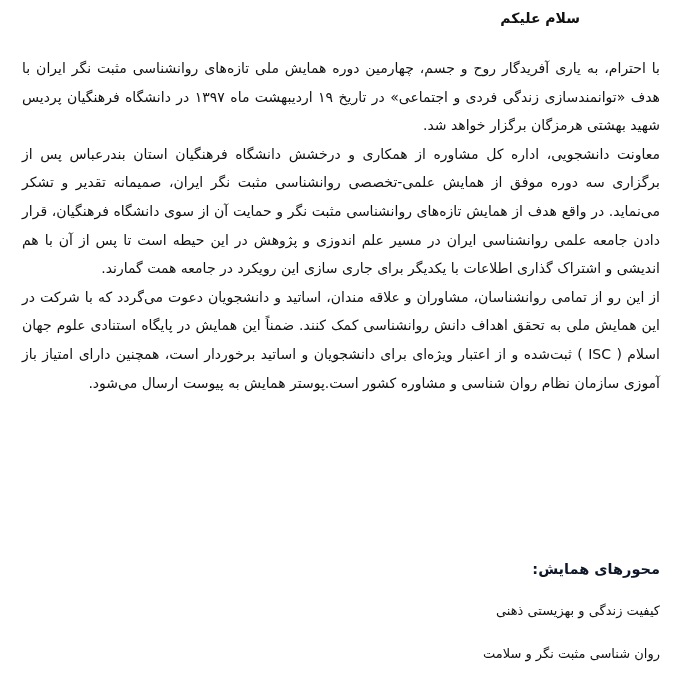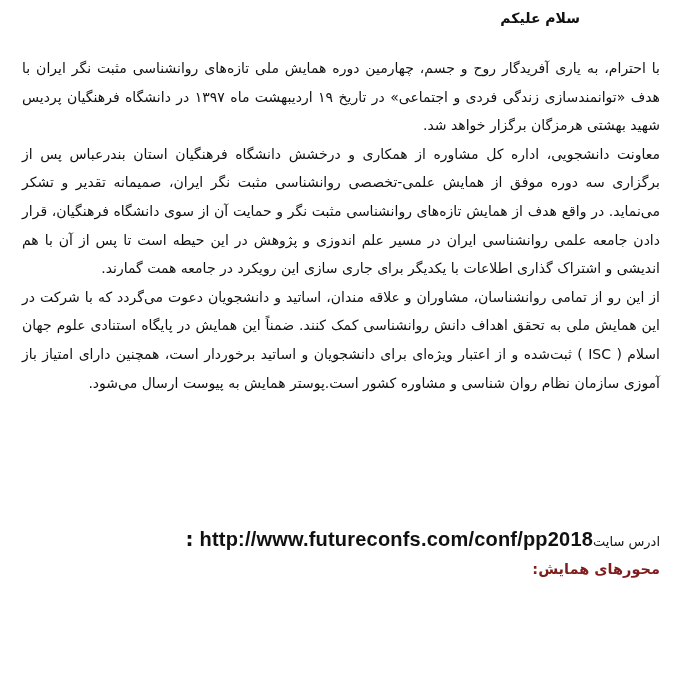--- a/index.html
+++ b/index.html
@@ -66,21 +66,21 @@
       font-weight: bold;
       font-size: 20px;
       margin-right: 6px;
     }
     .axes-title {
       position: absolute;
       right: 22px;
       top: 561px;
       font-size: 14.5px;
       font-weight: bold;
-      color: #7f1d1d;
+      color: #0f172a;
       margin: 0;
     }
     .axes-list {
       position: absolute;
       right: 22px;
       top: 596px;
       margin: 0;
       padding: 0;
       list-style: none;
       font-size: 13px;
@@ -96,22 +96,21 @@
 <div class="page">
 
   <h1 class="greeting">سلام علیکم</h1>
 
   <div class="body-text">
     <p>با احترام، به یاری آفریدگار روح و جسم، چهارمین دوره همایش ملی تازه‌های روانشناسی مثبت نگر ایران با هدف «توانمندسازی زندگی فردی و اجتماعی» در تاریخ ۱۹ اردیبهشت ماه ۱۳۹۷ در دانشگاه فرهنگیان پردیس شهید بهشتی هرمزگان برگزار خواهد شد.</p>
     <p>معاونت دانشجویی، اداره کل مشاوره از همکاری و درخشش دانشگاه فرهنگیان استان بندرعباس پس از برگزاری سه دوره موفق از همایش علمی-تخصصی روانشناسی مثبت نگر ایران، صمیمانه تقدیر و تشکر می‌نماید. در واقع هدف از همایش تازه‌های روانشناسی مثبت نگر و حمایت آن از سوی دانشگاه فرهنگیان، قرار دادن جامعه علمی روانشناسی ایران در مسیر علم اندوزی و پژوهش در این حیطه است تا پس از آن با هم اندیشی و اشتراک گذاری اطلاعات با یکدیگر برای جاری سازی این رویکرد در جامعه همت گمارند.</p>
     <p>از این رو از تمامی روانشناسان، مشاوران و علاقه مندان، اساتید و دانشجویان دعوت می‌گردد که با شرکت در این همایش ملی به تحقق اهداف دانش روانشناسی کمک کنند. ضمناً این همایش در پایگاه استنادی علوم جهان اسلام ( ISC ) ثبت‌شده و از اعتبار ویژه‌ای برای دانشجویان و اساتید برخوردار است، همچنین دارای امتیاز باز آموزی سازمان نظام روان شناسی و مشاوره کشور است.پوستر همایش به پیوست ارسال می‌شود.</p>
   </div>
 
-  <div class="website">
-    <span>ادرس سایت</span><span class="url">http://www.futureconfs.com/conf/pp2018</span><span class="colon">:</span>
-  </div>
 
   <h2 class="axes-title">محورهای همایش:</h2>
 
   <ul class="axes-list">
+    <li>کیفیت زندگی و بهزیستی ذهنی</li>
+    <li>روان شناسی مثبت نگر و سلامت</li>
   </ul>
 
 </div>
 
 </body></html>

